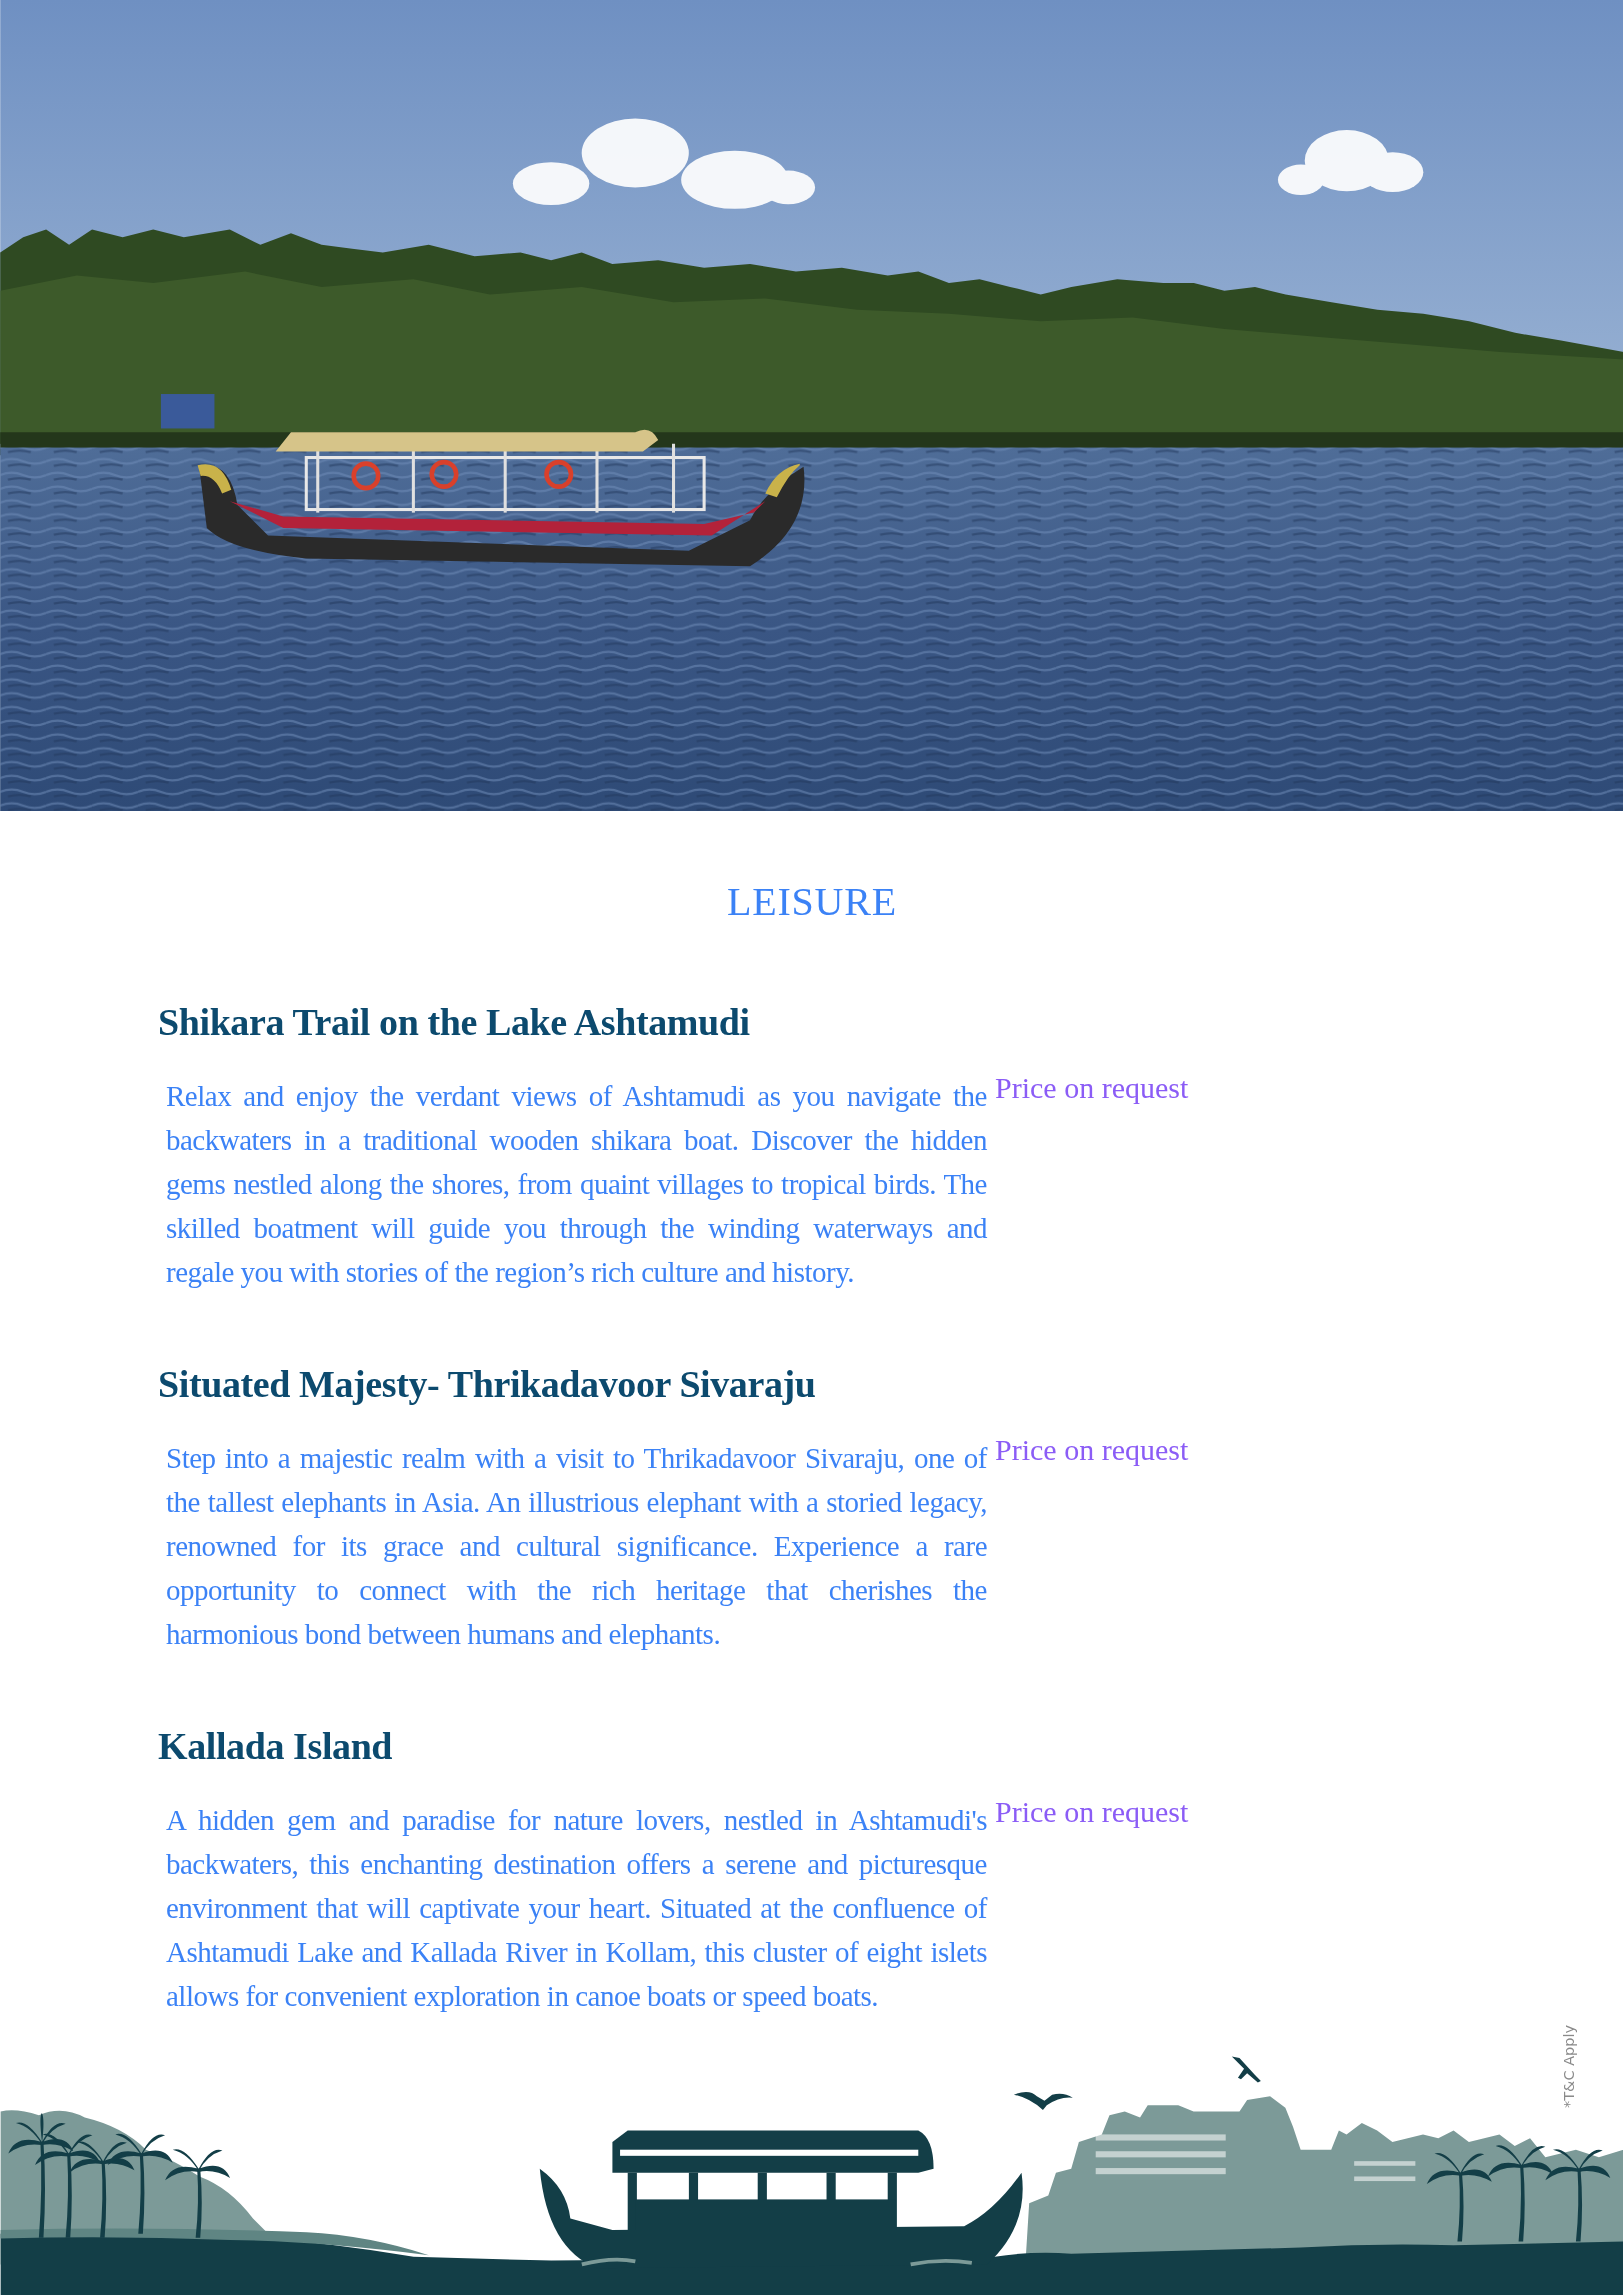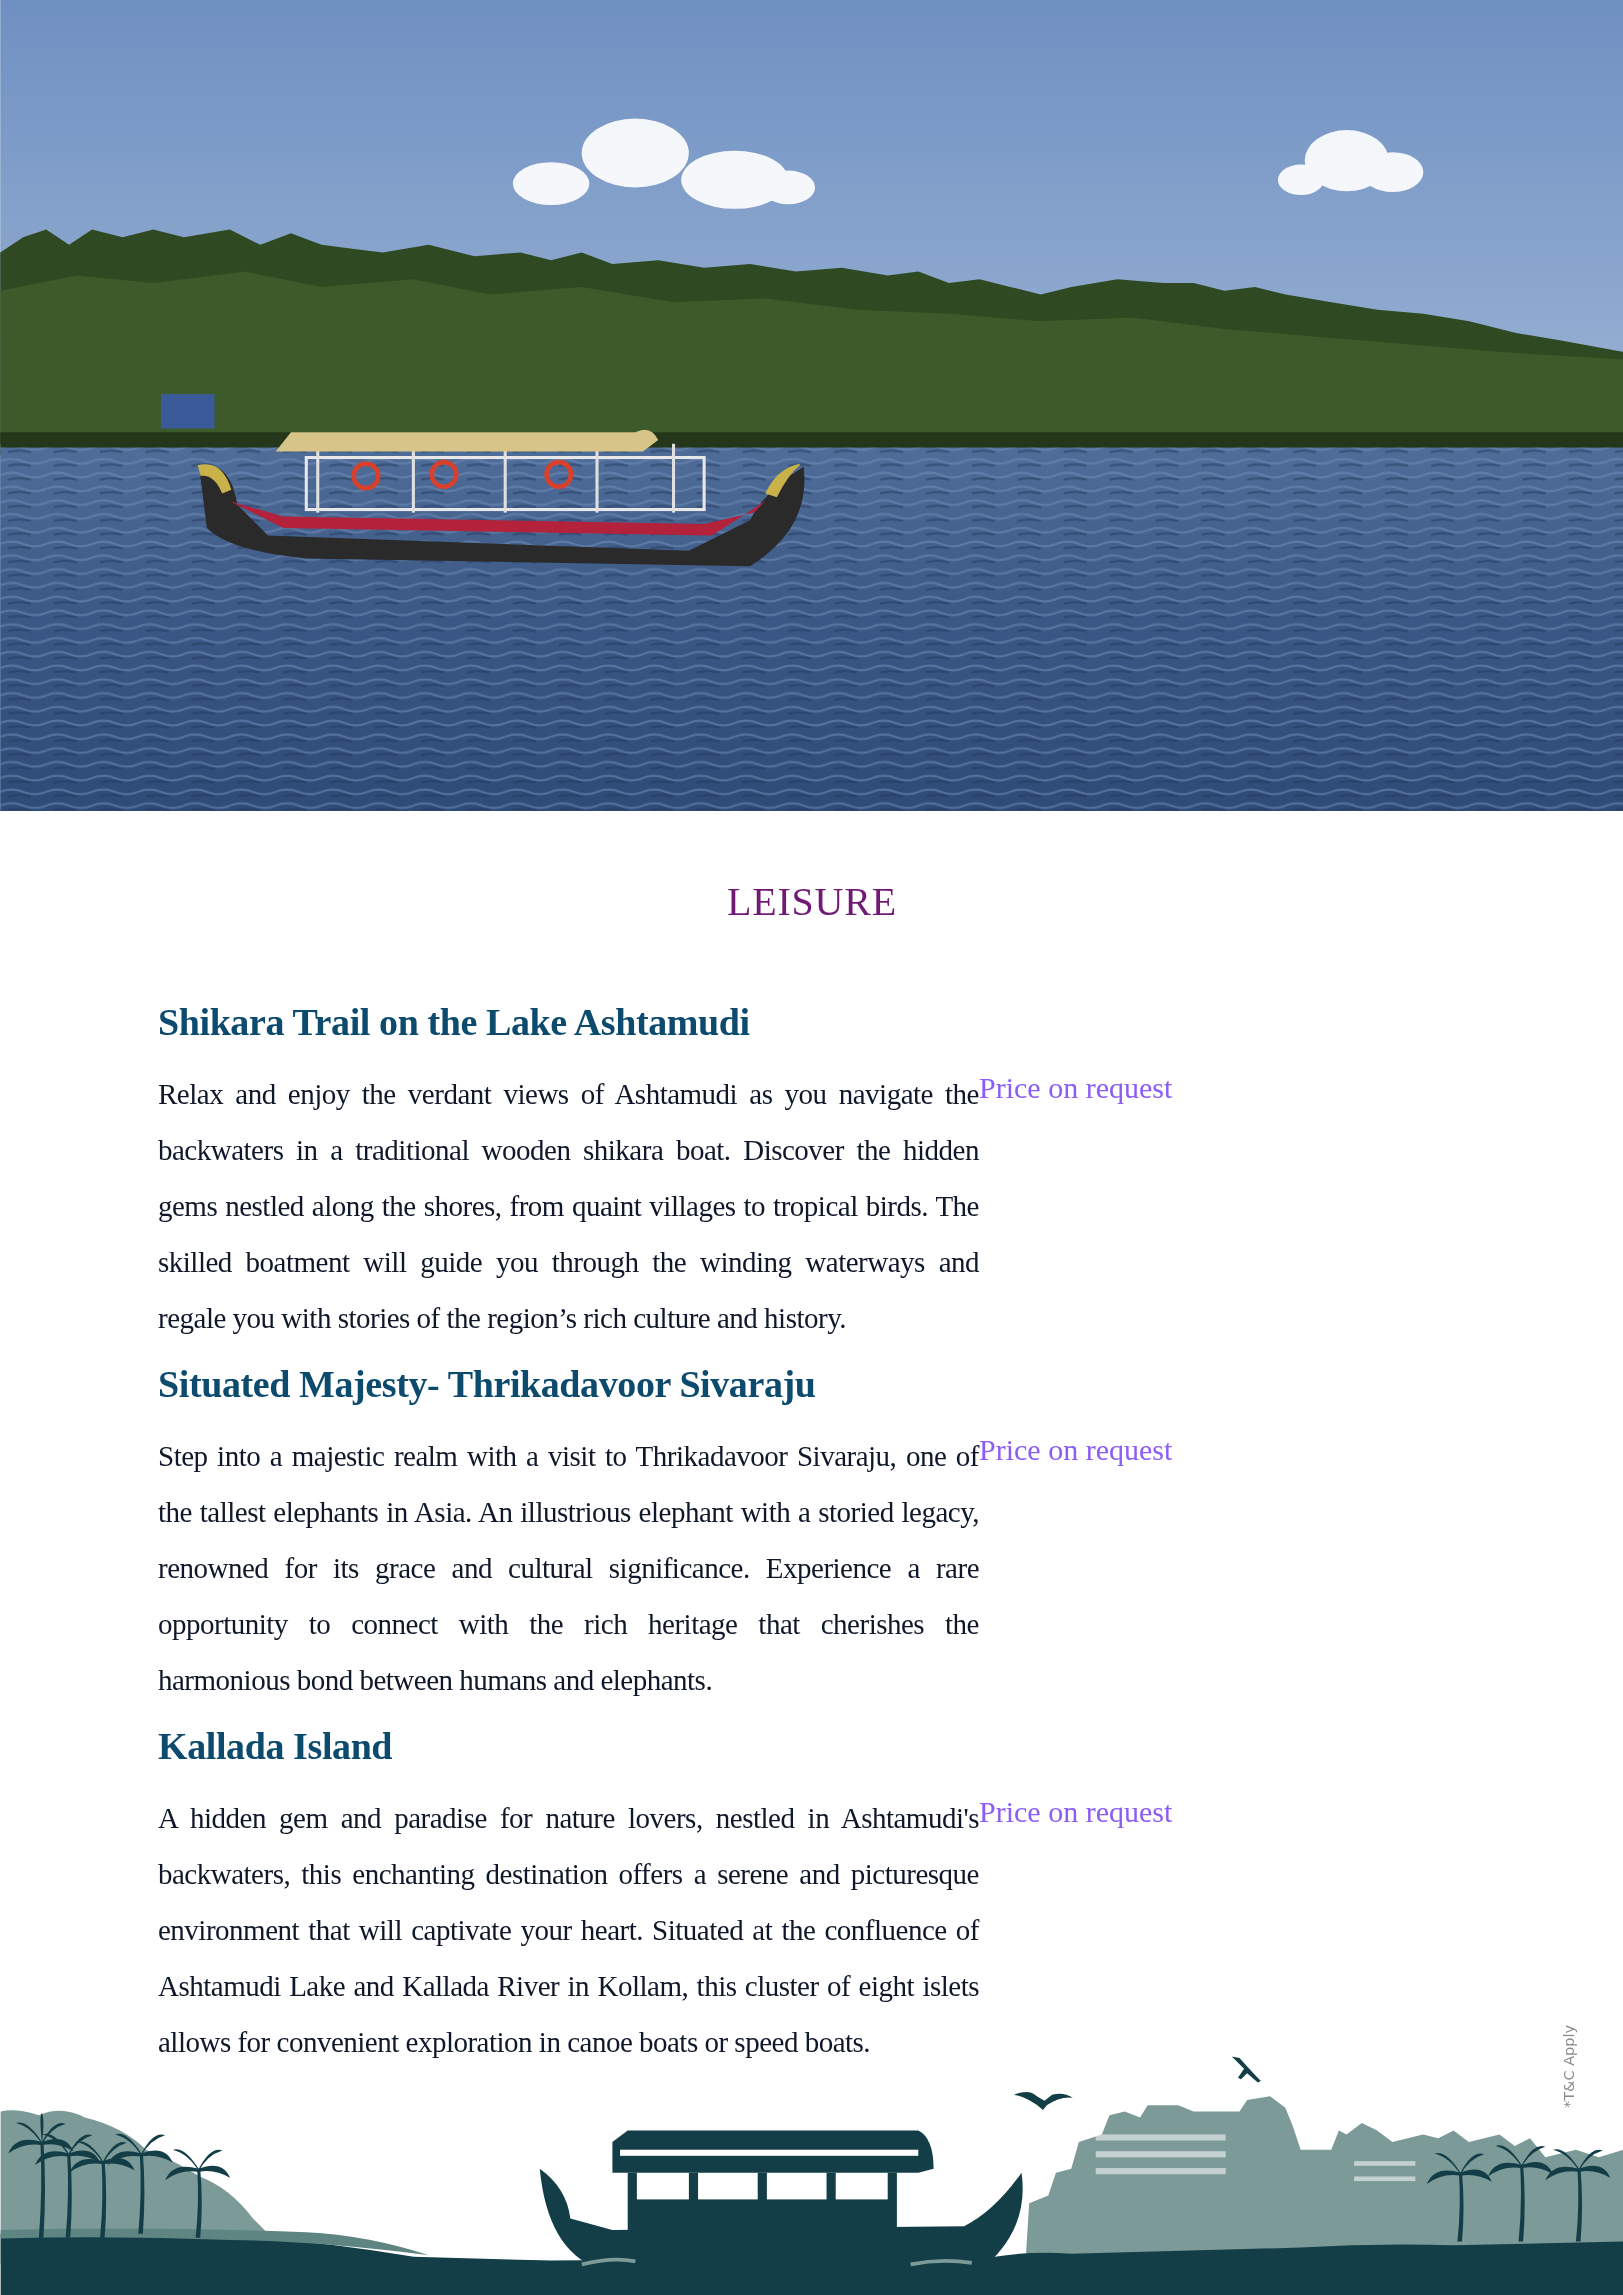--- a/index.html
+++ b/index.html
@@ -6,31 +6,31 @@
   body { width: 1624px; height: 2295px; position: relative; overflow: hidden; font-family: "DejaVu Serif", "Liberation Serif", serif; }
 
   
   .hero { position: absolute; left: 0; top: 0; width: 1624px; height: 811px; overflow: hidden; }
   .hero svg { display: block; }
 
   
   .section-title {
     position: absolute; left: 0; top: 878px; width: 1624px; text-align: center;
     font-family: "Liberation Serif", serif; font-size: 40px; letter-spacing: 0.8px;
-    color: #701a75; font-weight: normal;
+    color: #3b82f6; font-weight: normal;
   }
   .item { position: absolute; left: 158px; width: 1301px; }
   .item-title {
     font-family: "Liberation Serif", serif; font-size: 38px; color: #0c4a6e;
     margin: 0; line-height: 46px; letter-spacing: -0.4px; white-space: nowrap;
   }
   .item-row { display: flex; margin-top: 21.4px; }
   .item-desc {
-    width: 821px; margin: 0; font-family: "Liberation Serif", serif; font-size: 29px;
-    line-height: 56px; color: #0f172a; text-align: justify; letter-spacing: -0.5px;
+    width: 821px; margin: 8px; font-family: "Liberation Serif", serif; font-size: 29px;
+    line-height: 44px; color: #3b82f6; text-align: justify; letter-spacing: -0.5px;
   }
   .item-price {
     font-family: "Liberation Serif", serif; font-size: 30px;
     color: #8b5cf6; line-height: 44px; white-space: nowrap;
   }
 
   .tnc {
     position: absolute; left: 1561px; top: 2108px; transform-origin: 0 0; transform: rotate(-90deg);
     font-family: "DejaVu Sans", sans-serif; font-size: 14.5px; color: #8a8a8a; white-space: nowrap;
   }

